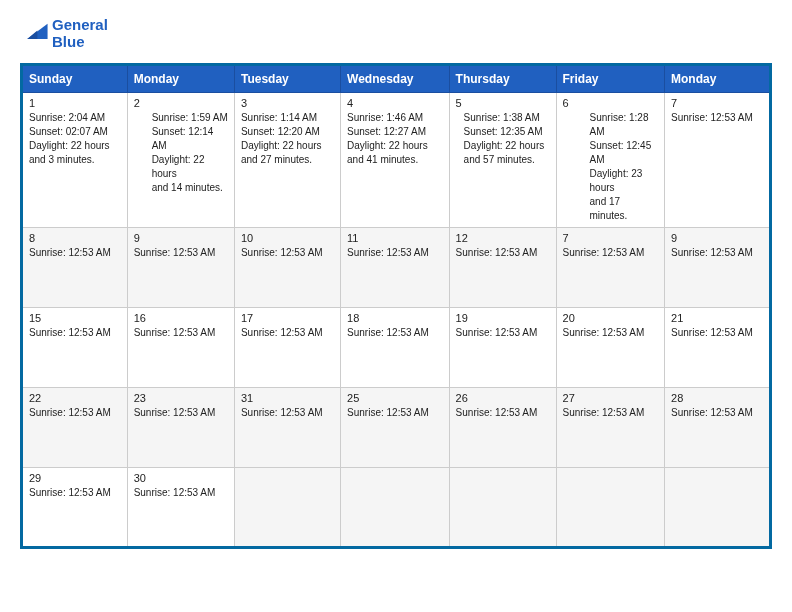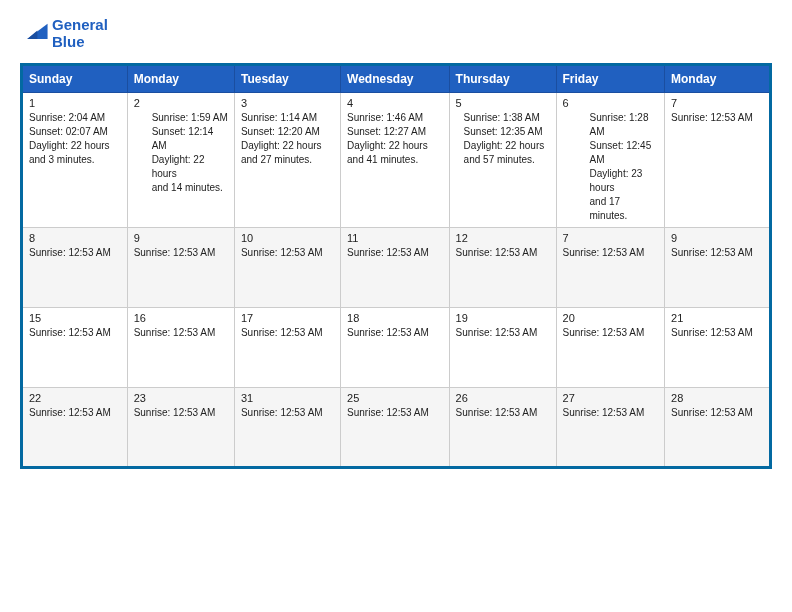--- a/index.html
+++ b/index.html
@@ -242,14 +242,29 @@
         </td>
         <td>
           <span class="day-num">27</span>
           <div class="day-info" style="white-space: pre-line;">Sunrise: 12:53 AM</div>
         </td>
         <td>
           <span class="day-num">28</span>
           <div class="day-info" style="white-space: pre-line;">Sunrise: 12:53 AM</div>
         </td>
       </tr>
+      <tr>
+        <td>
+          <span class="day-num">29</span>
+          <div class="day-info" style="white-space: pre-line;">Sunrise: 12:53 AM</div>
+        </td>
+        <td>
+          <span class="day-num">30</span>
+          <div class="day-info" style="white-space: pre-line;">Sunrise: 12:53 AM</div>
+        </td>
+        <td class="empty-cell"></td>
+        <td class="empty-cell"></td>
+        <td class="empty-cell"></td>
+        <td class="empty-cell"></td>
+        <td class="empty-cell"></td>
+      </tr>
     </tbody>
 </table>
 
 </body></html>

